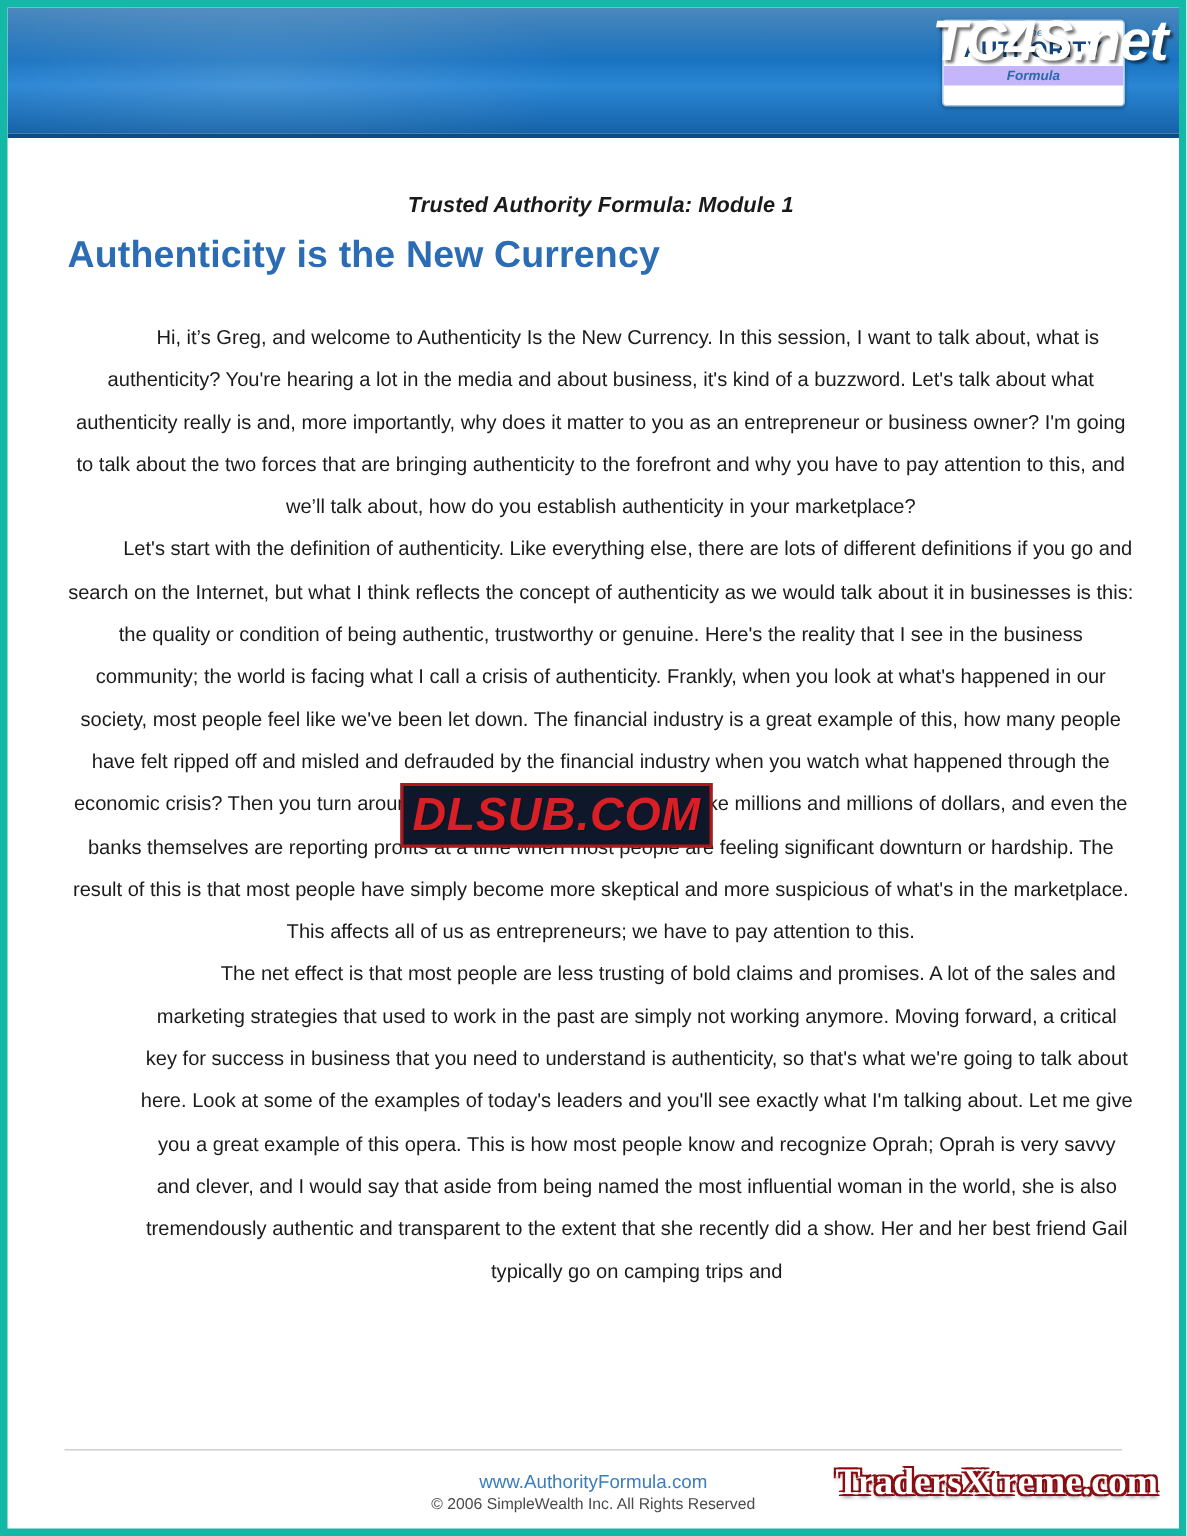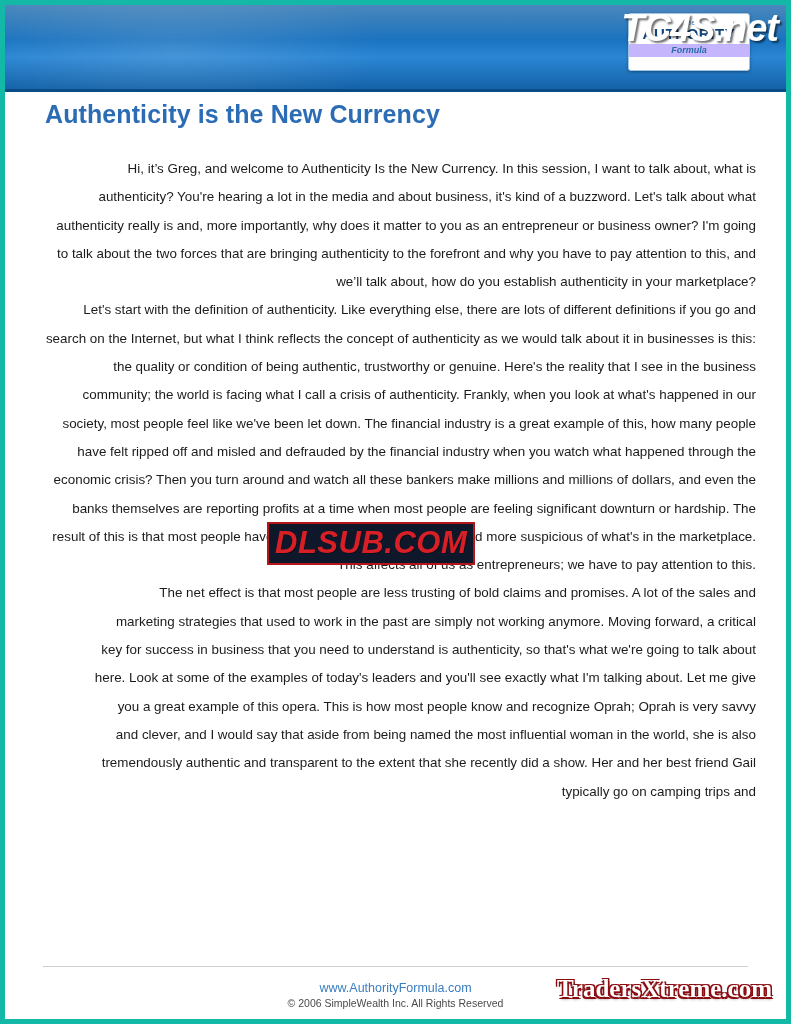--- a/index.html
+++ b/index.html
@@ -130,21 +130,21 @@
     font-size: 25px;
     font-weight: bold;
     color: #2b6cb5;
     letter-spacing: 0.1px;
   }
   .body-text {
     margin-top: 26px;
     font-size: 13.4px;
     line-height: 28.3px;
     color: #1b1b1b;
-    text-align: right;
+    text-align: center;
   }
   .body-text p {
     margin: 0 0 0 0;
     text-indent: 36px;
   }
   .body-text p.p-indent-wide {
     text-indent: 42px;
     margin-left: 48px;
   }
 
@@ -218,20 +218,21 @@
     <div class="logo-tail"></div>
     <div class="logo-box">
       <div class="logo-top">The</div>
       <div class="logo-main">AUTHORITY</div>
       <div class="logo-sub">Formula</div>
     </div>
   </div>
   <div class="wm-tc4s">TC4S.net</div>
 
   <div class="content">
+    <div class="doc-subtitle">Trusted Authority Formula: Module 1</div>
     <div class="doc-title">Authenticity is the New Currency</div>
     <div class="body-text">
       <p>Hi, it’s Greg, and welcome to Authenticity Is the New Currency. In this session, I want to talk about, what is authenticity? You're hearing a lot in the media and about business, it's kind of a buzzword. Let's talk about what authenticity really is and, more importantly, why does it matter to you as an entrepreneur or business owner? I'm going to talk about the two forces that are bringing authenticity to the forefront and why you have to pay attention to this, and we’ll talk about, how do you establish authenticity in your marketplace?</p>
       <p> Let's start with the definition of authenticity. Like everything else, there are lots of different definitions if you go and search on the Internet, but what I think reflects the concept of authenticity as we would talk about it in businesses is this: the quality or condition of being authentic, trustworthy or genuine. Here's the reality that I see in the business community; the world is facing what I call a crisis of authenticity. Frankly, when you look at what's happened in our society, most people feel like we've been let down. The financial industry is a great example of this, how many people have felt ripped off and misled and defrauded by the financial industry when you watch what happened through the economic crisis? Then you turn around and watch all these bankers make millions and millions of dollars, and even the banks themselves are reporting profits at a time when most people are feeling significant downturn or hardship. The result of this is that most people have simply become more skeptical and more suspicious of what's in the marketplace. This affects all of us as entrepreneurs; we have to pay attention to this.</p>
       <p class="p-indent-wide">The net effect is that most people are less trusting of bold claims and promises. A lot of the sales and marketing strategies that used to work in the past are simply not working anymore. Moving forward, a critical key for success in business that you need to understand is authenticity, so that's what we're going to talk about here. Look at some of the examples of today's leaders and you'll see exactly what I'm talking about. Let me give you a great example of this opera. This is how most people know and recognize Oprah; Oprah is very savvy and clever, and I would say that aside from being named the most influential woman in the world, she is also tremendously authentic and transparent to the extent that she recently did a show. Her and her best friend Gail typically go on camping trips and</p>
     </div>
   </div>
 
   <div class="wm-dlsub">DLSUB.COM</div>
   <div class="wm-traders">TradersXtreme.com</div>

